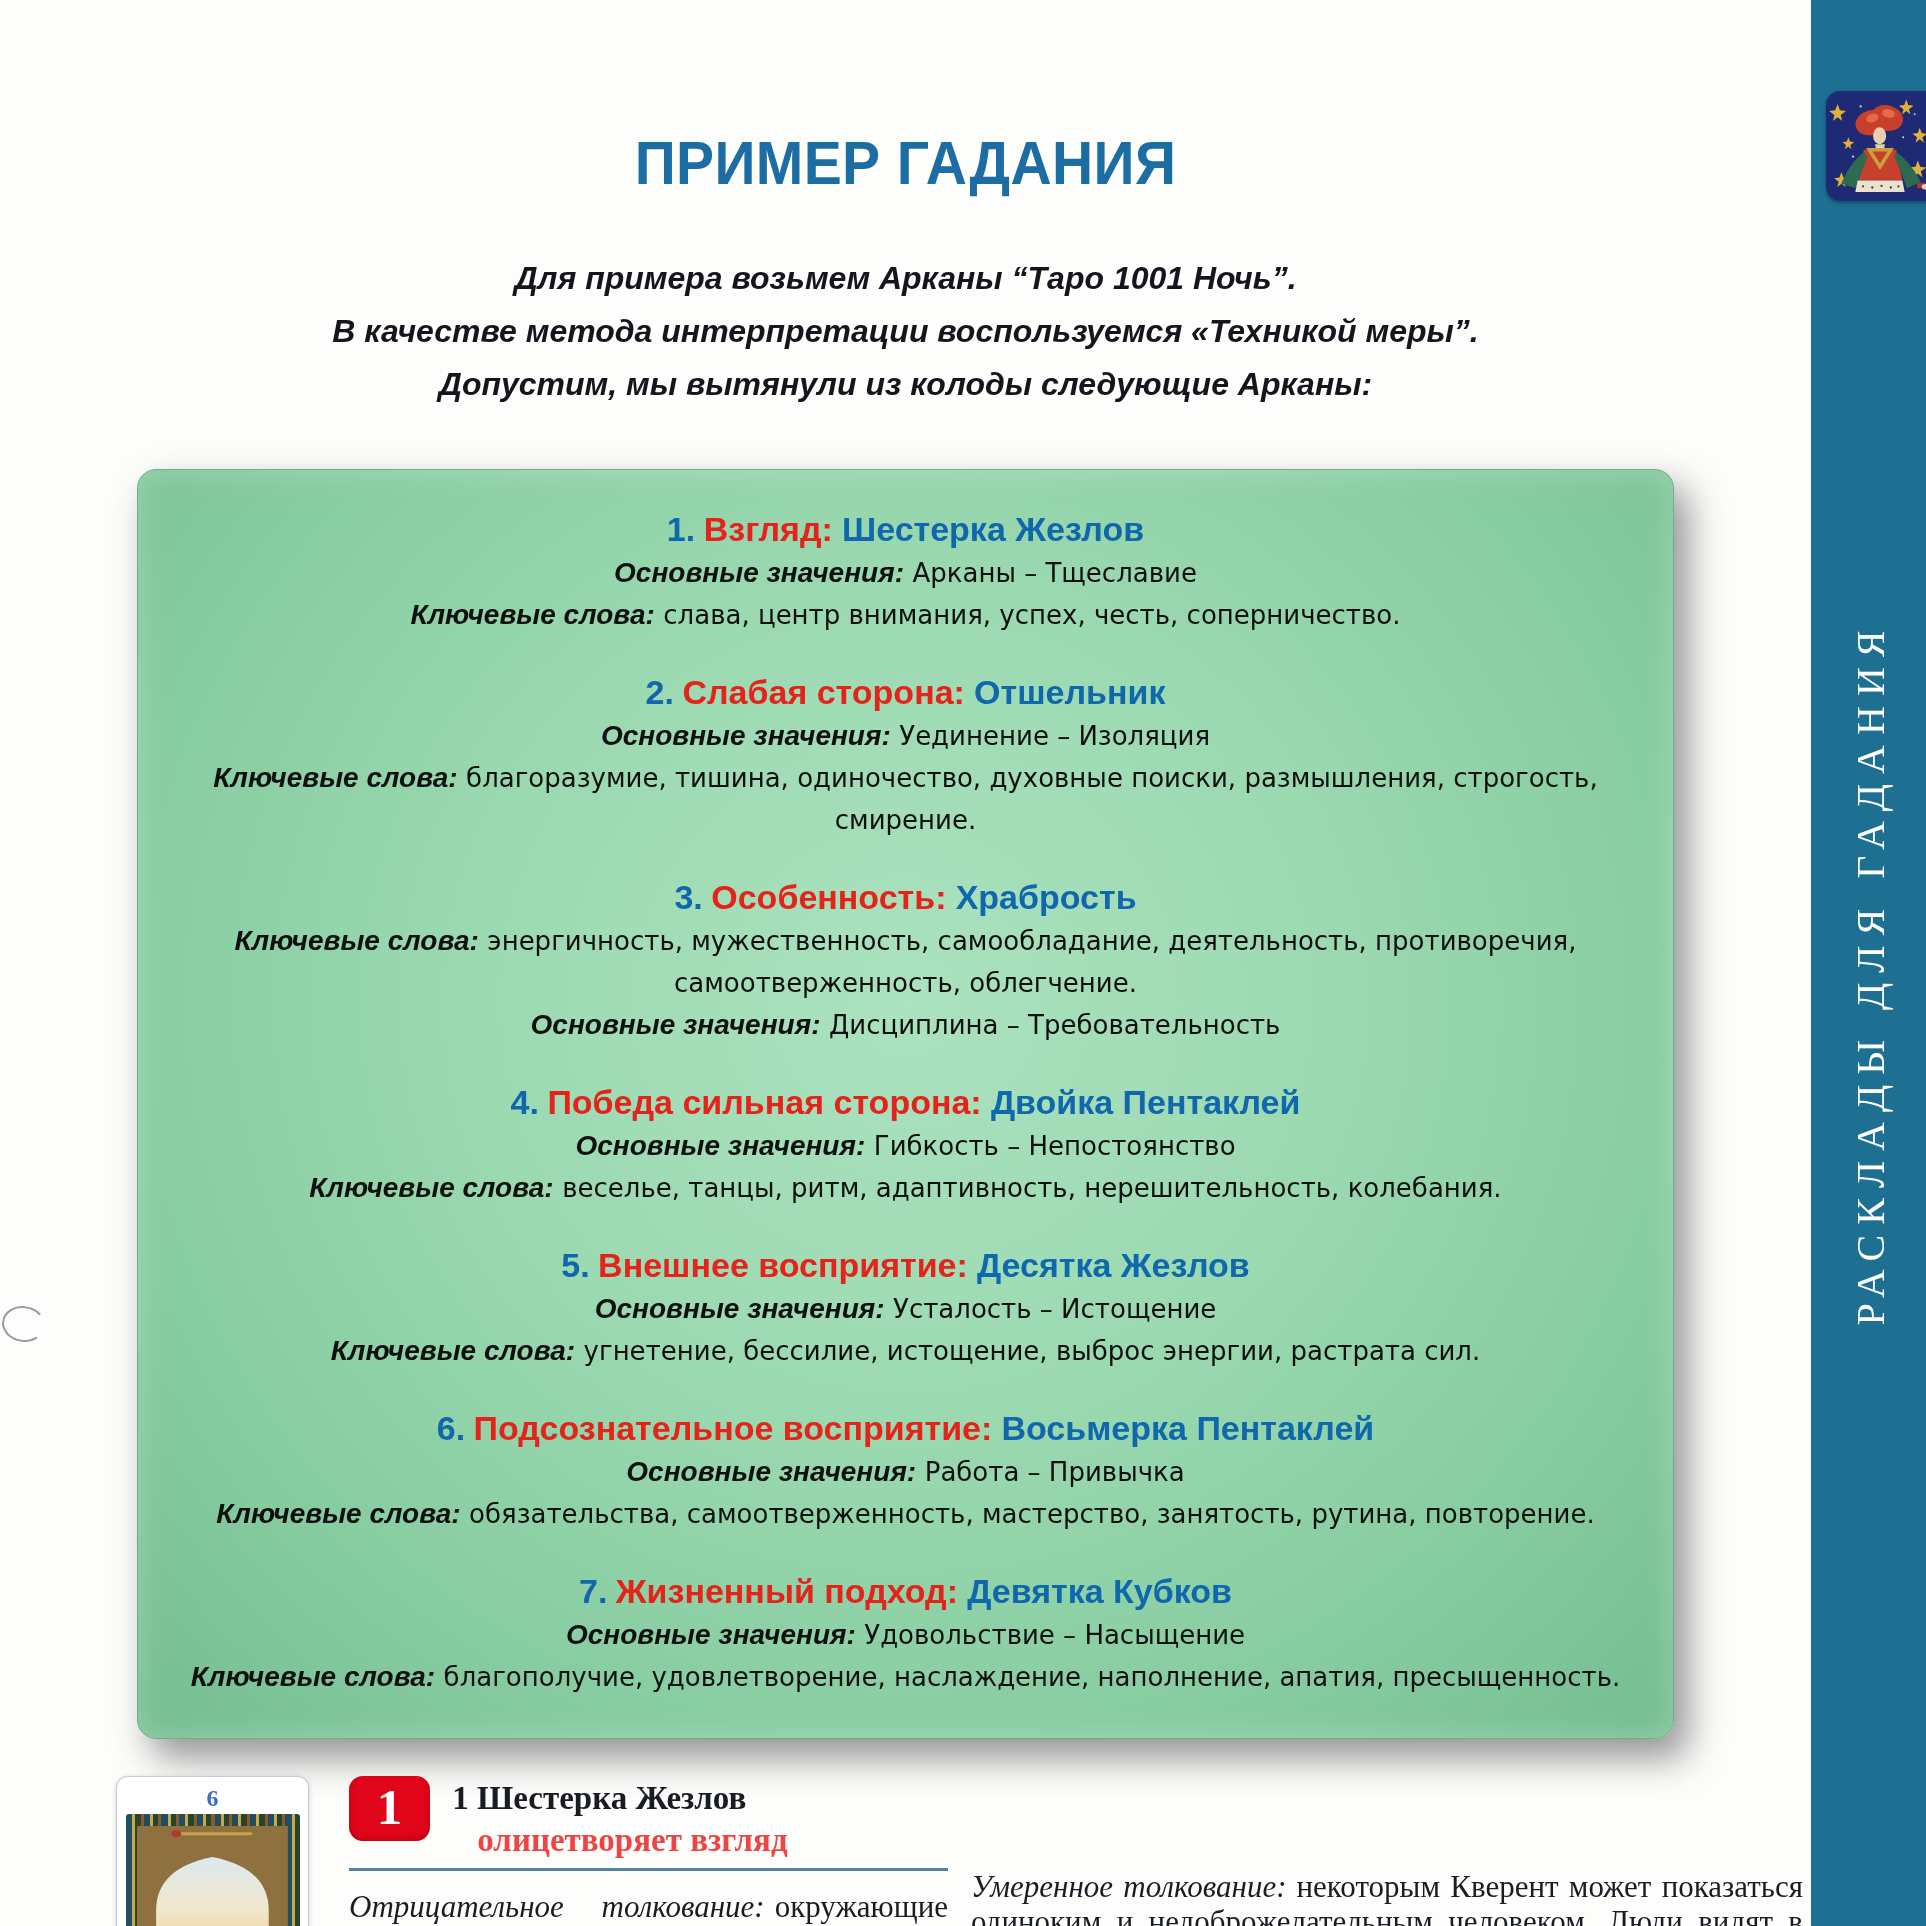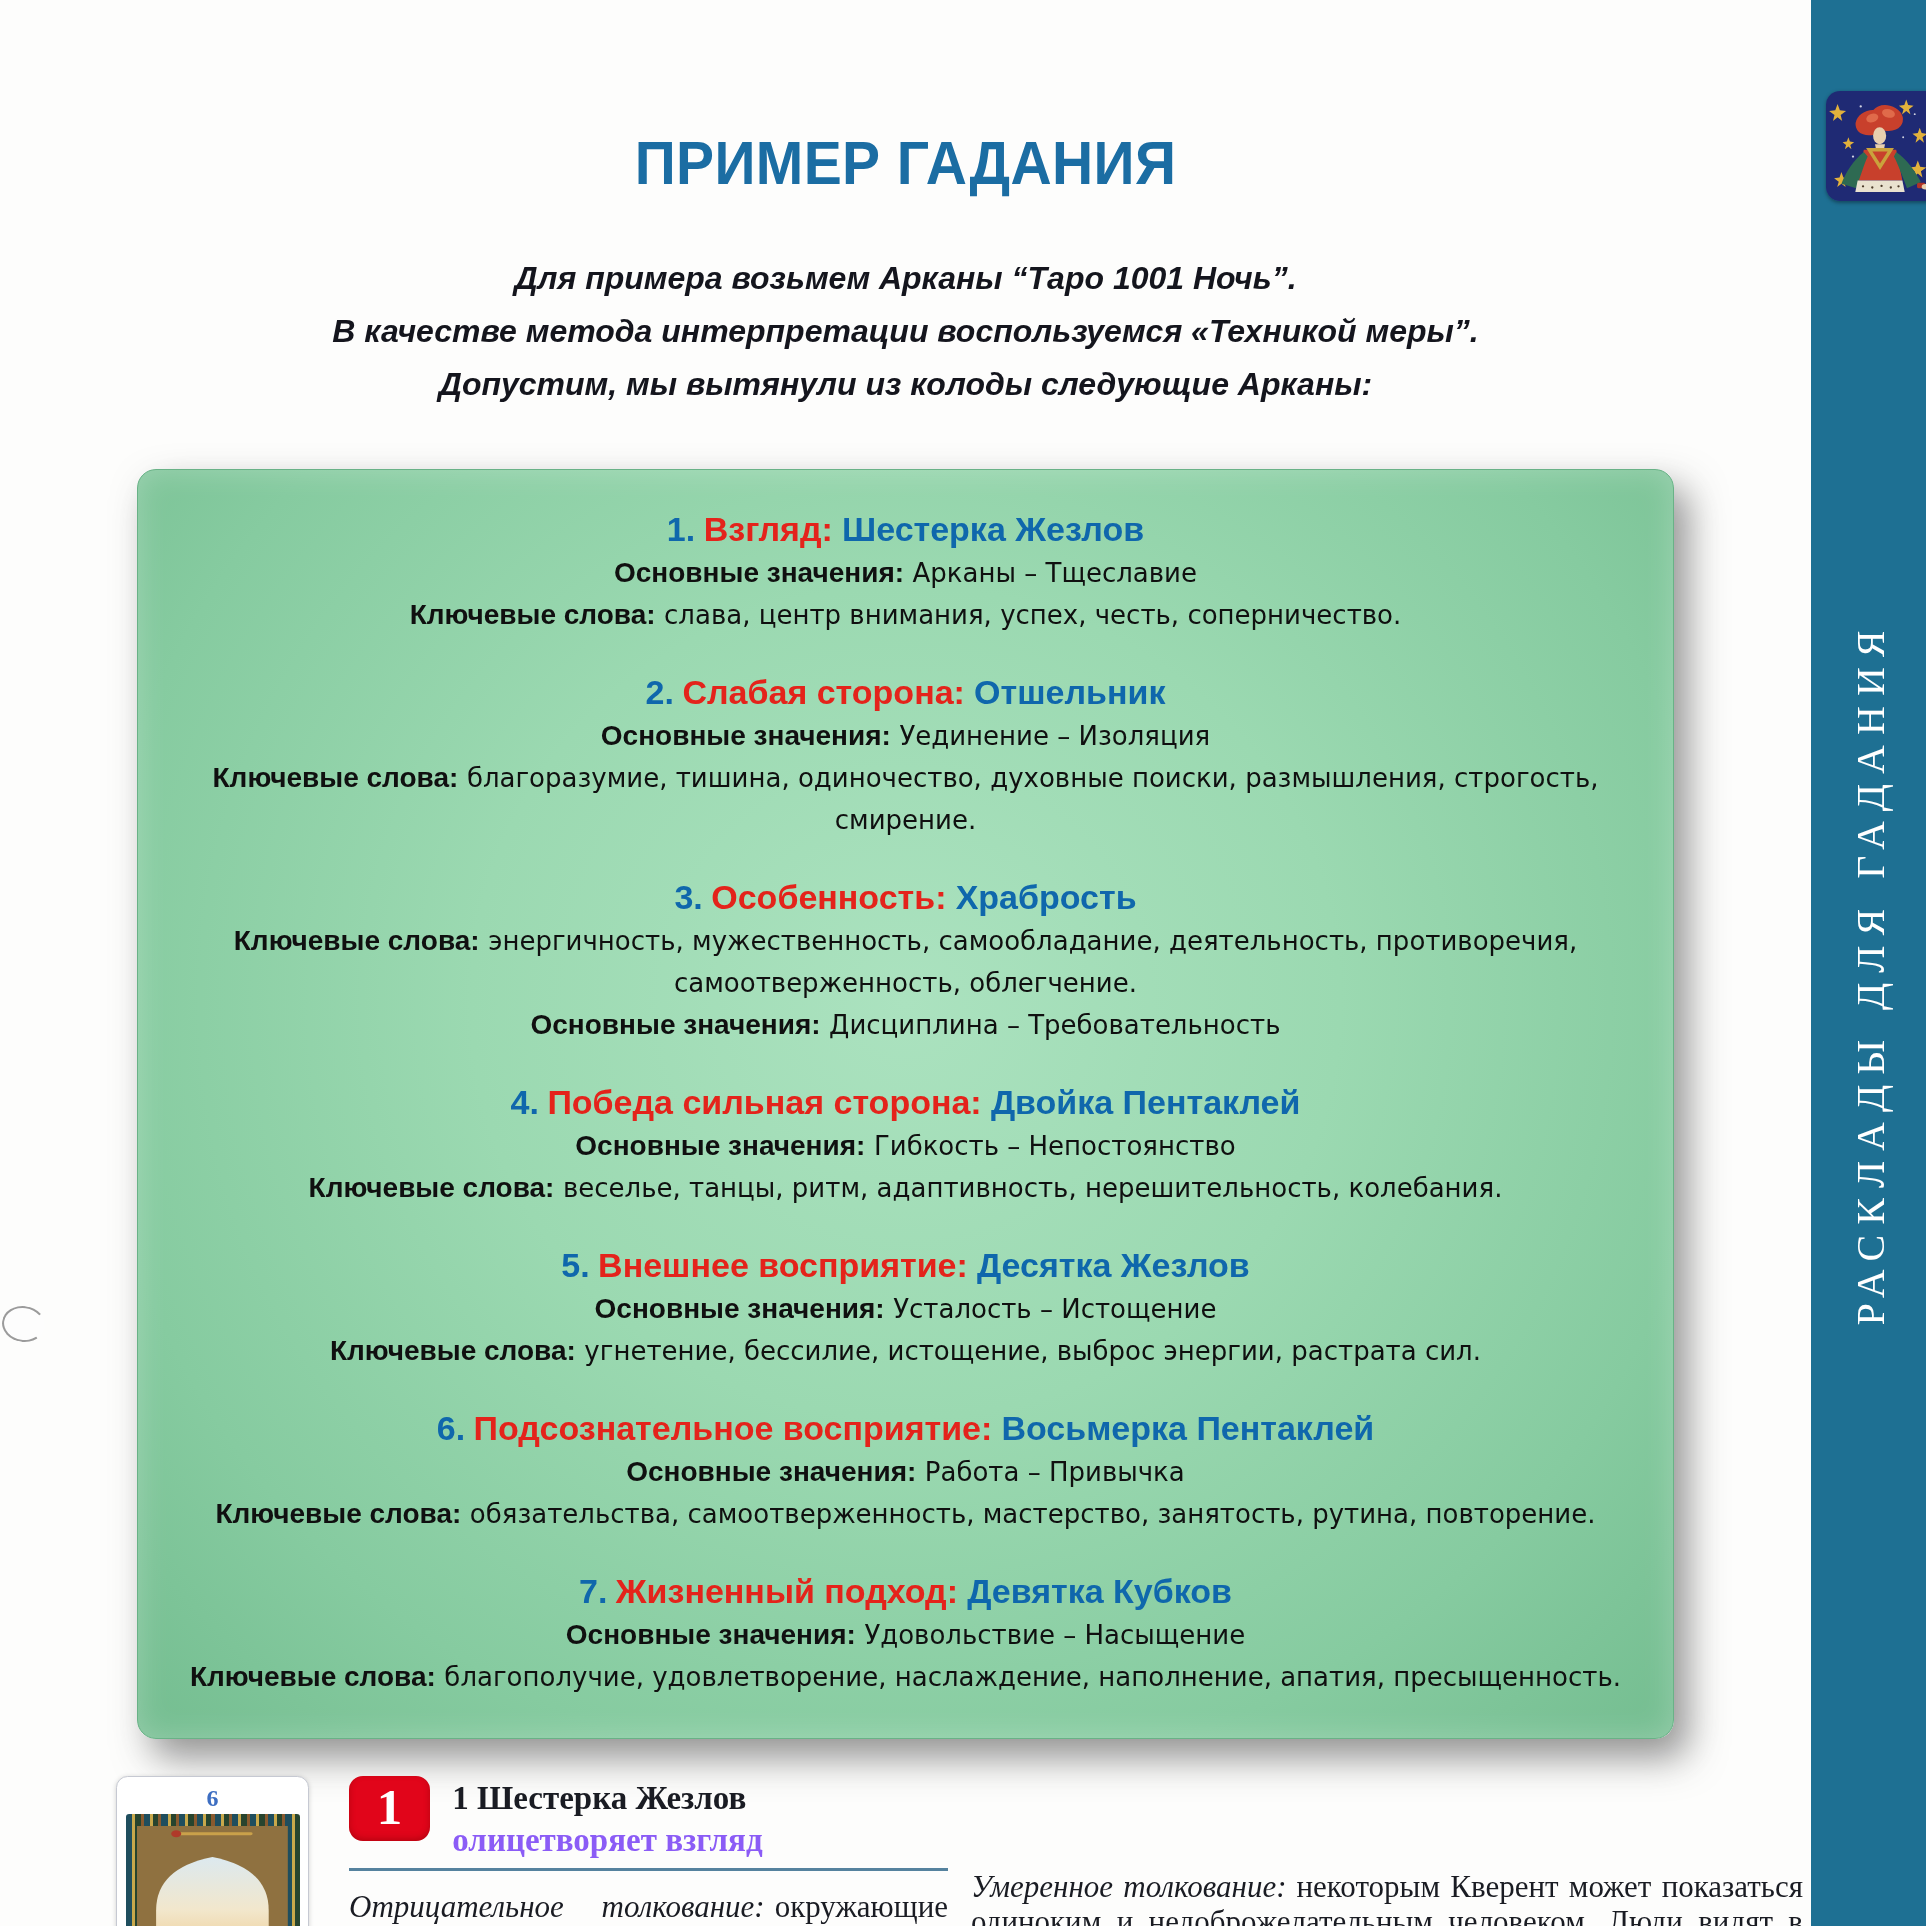--- a/index.html
+++ b/index.html
@@ -24,21 +24,21 @@
       box-shadow:14px 18.5px 37px rgba(60,60,60,.55), inset 0 0 31px rgba(255,255,255,.25);
       text-align:center;font-family:"Liberation Sans",sans-serif;}
   .gsection{margin-bottom:34px;}
   .gsection:last-child{margin-bottom:0;}
   .gs-head{font-weight:bold;font-size:34px;line-height:45px;}
   .gs-num{color:#0f67ac;margin-right:8.5px;}
   .gs-aspect{color:#e4231b;margin-right:9.2px;}
   .gs-card{color:#0f67ac;}
   .gs-line{font-size:26px;line-height:42px;color:#101010;
       font-family:"DejaVu Sans",sans-serif;}
-  .gs-label{font-weight:bold;font-family:"Liberation Sans",sans-serif;font-size:28px;margin-right:8.5px;}
+  .gs-label{font-weight:bold;font-family:"Liberation Sans",sans-serif;font-size:28px;margin-right:8.5px;font-style:italic;}
 
   
   .columns{display:flex;gap:23px;padding:0 7.7px 0 116px;margin-top:37px;}
   .col{width:832px;box-sizing:border-box;}
 
   .block{position:relative;}
   .tarot-card{float:left;width:193px;margin-right:40px;background:#fff;
       border:1.2px solid #c6c9d2;border-radius:11.6px;box-shadow:0 1.5px 5.4px rgba(0,0,0,.18);
       position:relative;box-sizing:border-box;padding:5.4px 7px;}
   .card-a{height:287px;}
@@ -49,21 +49,21 @@
   .art-border-a{padding:11.6px;background:
       repeating-linear-gradient(90deg,#1f4e5e 0 6.2px,#c8a84b 6.2px 9.2px,#27442e 9.2px 14.6px,#8a5a2e 14.6px 17.7px);}
   .art-inner{width:100%;height:100%;}
   .art-inner svg{display:block;width:100%;height:100%;}
 
   .block-header{display:flex;gap:22.3px;align-items:flex-start;overflow:hidden;}
   .badge{flex:0 0 auto;width:81px;height:65px;border-radius:14px;background:#e1051a;
       color:#ffffff;text-align:center;font-weight:bold;font-size:51px;line-height:63px;
       font-family:"Liberation Serif",serif;box-shadow:inset 0 -2.3px 6.2px rgba(120,0,0,.4);}
   .block-titles{font-weight:bold;font-size:33px;line-height:42px;padding-top:0.8px;}
-  .bt-sub{color:#8b5cf6;}
+  .bt-sub{color:#ef4444;margin-left:25px;}
   .rule{overflow:hidden;height:2.3px;background:#55829e;margin-top:7.7px;}
 
   .para{font-size:31px;line-height:35px;text-align:justify;margin:0;}
   .p-side{overflow:hidden;padding-top:18.5px;}
   .lead{font-style:italic;margin-right:10px;}
   .rc-intro{padding-top:93px;}
 
   
   .sidebar{position:absolute;top:0;right:0;width:117px;height:2587px;background:#1e7093;}
   .sidebar-art{position:absolute;top:91px;left:14.6px;width:103px;height:110px;

